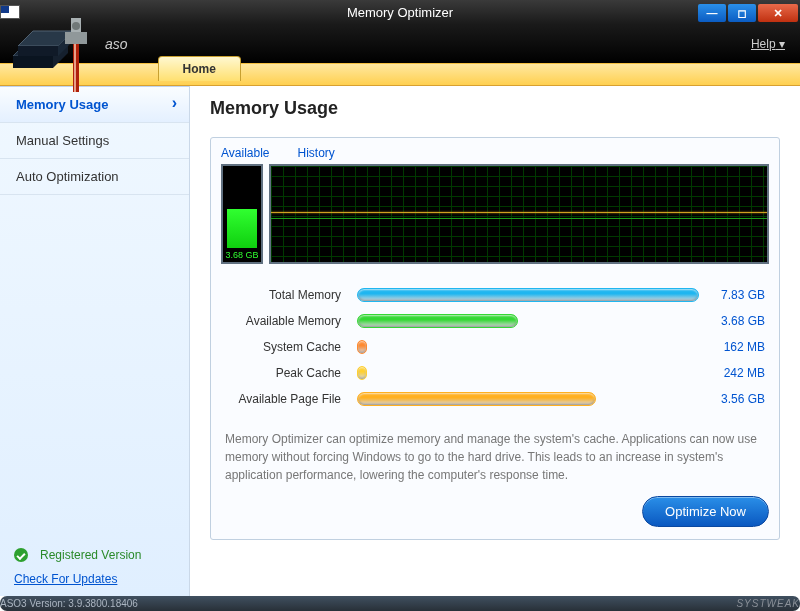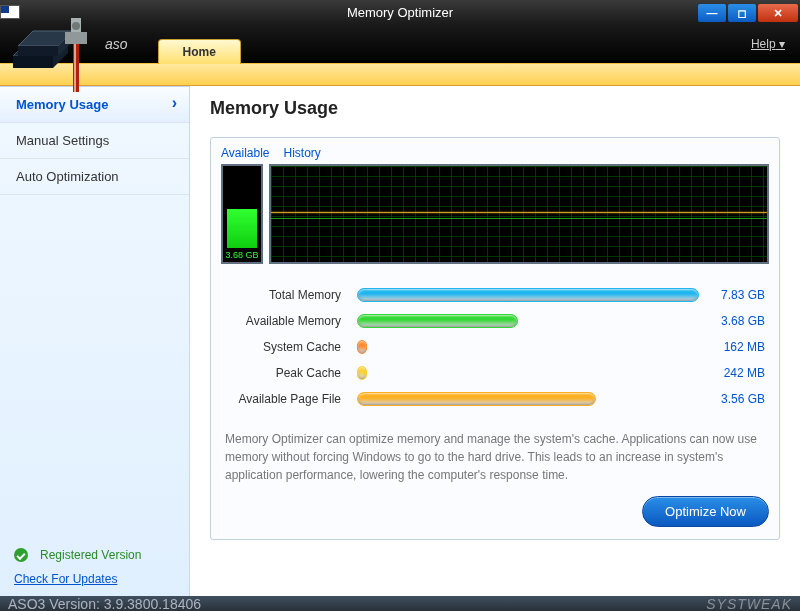--- a/index.html
+++ b/index.html
@@ -13,21 +13,21 @@
 .win-min { background: linear-gradient(#2a8fe8,#0b5cc2); }
 .win-max { background: linear-gradient(#2a8fe8,#0b5cc2); }
 .win-close { background: linear-gradient(#e86a4a,#c03010); width: 40px; }
 .flag { width: 20px; height: 14px; margin-right: 8px; background: #fff; border: 1px solid #555; position: relative; }
 .flag::before { content:""; position:absolute; left:0; top:0; width:8px; height:7px; background:#123a8a; }
 
 
 .header { height: 40px; background: linear-gradient(#1a1a1a,#000); display: flex; align-items: center; position: relative; border-bottom: 1px solid #f5c040; justify-content: space-between; }
 .logo { width: 90px; height: 80px; position: absolute; top: -10px; left: 5px; z-index: 20; }
 .brand { color: #ccc; font-style: italic; font-size: 14px; margin-left: 105px; }
-.home-tab { margin-left: 30px; background: linear-gradient(#fff8d0,#ffe070); border: 1px solid #c8a030; border-bottom: none; border-radius: 4px 4px 0 0; padding: 5px 24px; font-weight: bold; color: #333; position: relative; top: 8px; cursor: pointer; }
+.home-tab { margin-left: 30px; background: linear-gradient(#fff8d0,#ffe070); border: 1px solid #c8a030; border-bottom: none; border-radius: 4px 4px 0 0; padding: 5px 24px; font-weight: bold; color: #333; position: relative; top: 25px; cursor: pointer; }
 .help { margin-left: auto; margin-right: 15px; color: #ccc; text-decoration: underline; cursor: pointer; }
 
 
 .bar { height: 22px; background: linear-gradient(#ffe8a0,#ffd050); border-bottom: 1px solid #d8a030; }
 
 
 .body { display: flex; height: 510px; }
 .sidebar { width: 190px; background: linear-gradient(#f0f8ff,#e0efff); border-right: 1px solid #cad8e8; display: flex; flex-direction: column; }
 .nav-item { padding: 10px 16px; color: #333; font-size: 13px; cursor: pointer; border-bottom: 1px solid #d8e4f0; }
 .nav-item.active { color: #0054d0; font-weight: bold; background: linear-gradient(#fafdff,#e4f0ff); position: relative; border-top: 1px solid #c0d4f0; }
@@ -35,42 +35,42 @@
 .spacer { flex: 1; }
 .reg { display:flex; align-items:center; gap:12px; padding: 6px 14px; color:#2a8a2a; font-size:12px;}
 .reg-icon { width:14px; height:14px; border-radius:50%; background:#2ea030; position:relative;}
 .reg-icon::after { content:""; position:absolute; left:3px; top:5px; width:6px; height:3px; border-left:2px solid #fff; border-bottom:2px solid #fff; transform:rotate(-45deg);}
 .updates { color:#0054d0; text-decoration:underline; padding:4px 14px 10px; cursor:pointer; font-size:12px;}
 
 .content { flex: 1; padding: 12px 20px; position:relative; }
 h1 { font-size: 18px; color:#222; margin-bottom: 18px; }
 
 .panel { border:1px solid #c0d0e0; border-radius:3px; padding:8px 10px 12px; background:#fafcff;}
-.chart-labels { display:flex; gap:14px; color:#0054d0; font-size:12px; margin-bottom:4px;}
+.chart-labels { display:flex; gap:28px; color:#0054d0; font-size:12px; margin-bottom:4px;}
 .charts { display:flex; gap:6px; }
 .gauge { width:42px; height:100px; background:#000; border:2px solid #607080; position:relative; }
 .gauge-fill { position:absolute; bottom:14px; left:4px; right:4px; background:linear-gradient(#30ff30,#0fcf0f); }
 .gauge-label { position:absolute; bottom:2px; left:0; right:0; text-align:center; font-size:9px; color:#30ff30;}
 .history { flex:1; height:100px; background:#000; border:2px solid #607080; position:relative; overflow:hidden;}
 .grid { position:absolute; inset:0; background-image: linear-gradient(#003800 1px, transparent 1px), linear-gradient(90deg, #003800 1px, transparent 1px); background-size: 12px 10px;}
 .hline { position:absolute; left:0; right:0; height:1px;}
 
 .stats { margin-top:18px; }
 .stat-row { display:flex; align-items:center; height:26px; }
 .stat-label { width:136px; text-align:right; padding-right:16px; color:#333; font-size:12px;}
 .stat-bar-wrap { flex:1; height:14px; display:flex; align-items:center;}
 .stat-bar { height:14px; border-radius:7px; box-shadow: inset 0 1px 2px rgba(255,255,255,.7), inset 0 -1px 2px rgba(0,0,0,.3);}
 .stat-val { width:70px; text-align:right; color:#0054d0; font-size:12px; padding-right:4px;}
 
 .desc { margin-top:18px; color:#777; font-size:12px; line-height:1.5; padding: 0 4px;}
 
 .optimize-row { display:flex; justify-content:flex-end; margin-top:12px;}
 .optimize-btn { background:linear-gradient(#2a8fe8,#0a58c0); color:#fff; font-weight:normal; font-size:13px; padding:7px 22px; border-radius:16px; border:1px solid #0a48a0; cursor:pointer; box-shadow:inset 0 1px 0 rgba(255,255,255,.4);}
 
-.footer { height:15px; background:linear-gradient(#405060,#283038); color:#aab4c0; font-size:14px; display:flex; align-items:center; padding:0 8px;}
+.footer { height:15px; background:linear-gradient(#405060,#283038); color:#aab4c0; font-size:10px; display:flex; align-items:center; padding:0 0;border-radius:7px;}
 .footer .brandmark { margin-left:auto; color:#8a9098; font-style:italic; letter-spacing:1px;}
 </style>
 </head>
 <body>
 
 <div class="titlebar">
   <span class="titlebar-title">Memory Optimizer</span>
   <div class="flag"></div>
   <div class="win-controls">
     <div class="win-btn win-min">—</div>

